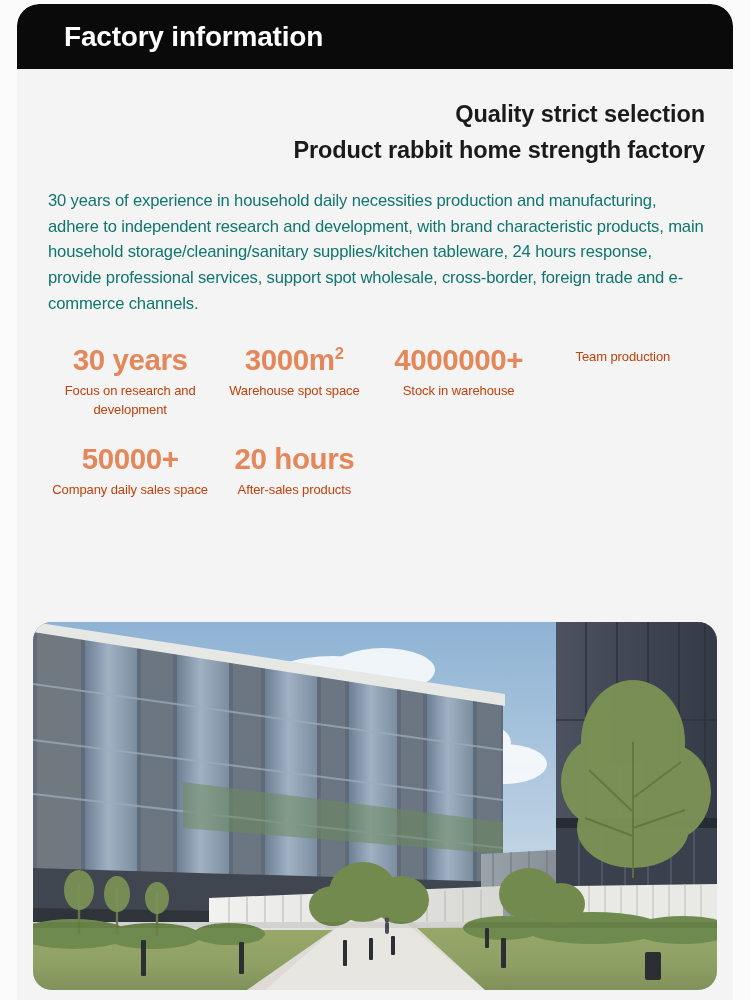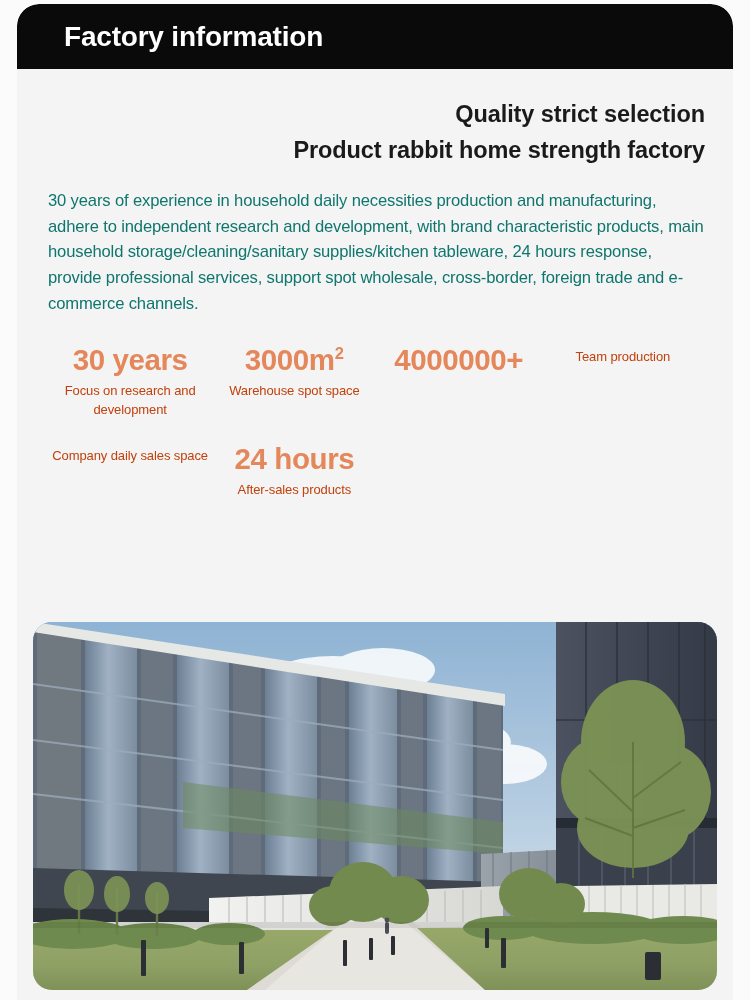--- a/index.html
+++ b/index.html
@@ -157,33 +157,37 @@
           <div class="stat-value">
             <span>3000m</span><sup>2</sup>
           </div>
           <div class="stat-label">Warehouse spot space</div>
         </div>
 
         <div class="stat">
           <div class="stat-value">
             <span>4000000+</span><sup></sup>
           </div>
+          <div class="stat-label">Stock in warehouse</div>
         </div>
 
         <div class="stat">
           <div class="stat-label">Team production</div>
         </div>
 
         <div class="stat">
+          <div class="stat-value">
+            <span>50000+</span><sup></sup>
+          </div>
           <div class="stat-label">Company daily sales space</div>
         </div>
 
         <div class="stat">
           <div class="stat-value">
-            <span>24 hours</span><sup></sup>
+            <span>20 hours</span><sup></sup>
           </div>
           <div class="stat-label">After-sales products</div>
         </div>
 
       </div>
     </div>
   </div>
 
   <div class="photo-wrap">
     <svg class="photo" viewBox="0 0 684 368" preserveAspectRatio="xMidYMid slice">

